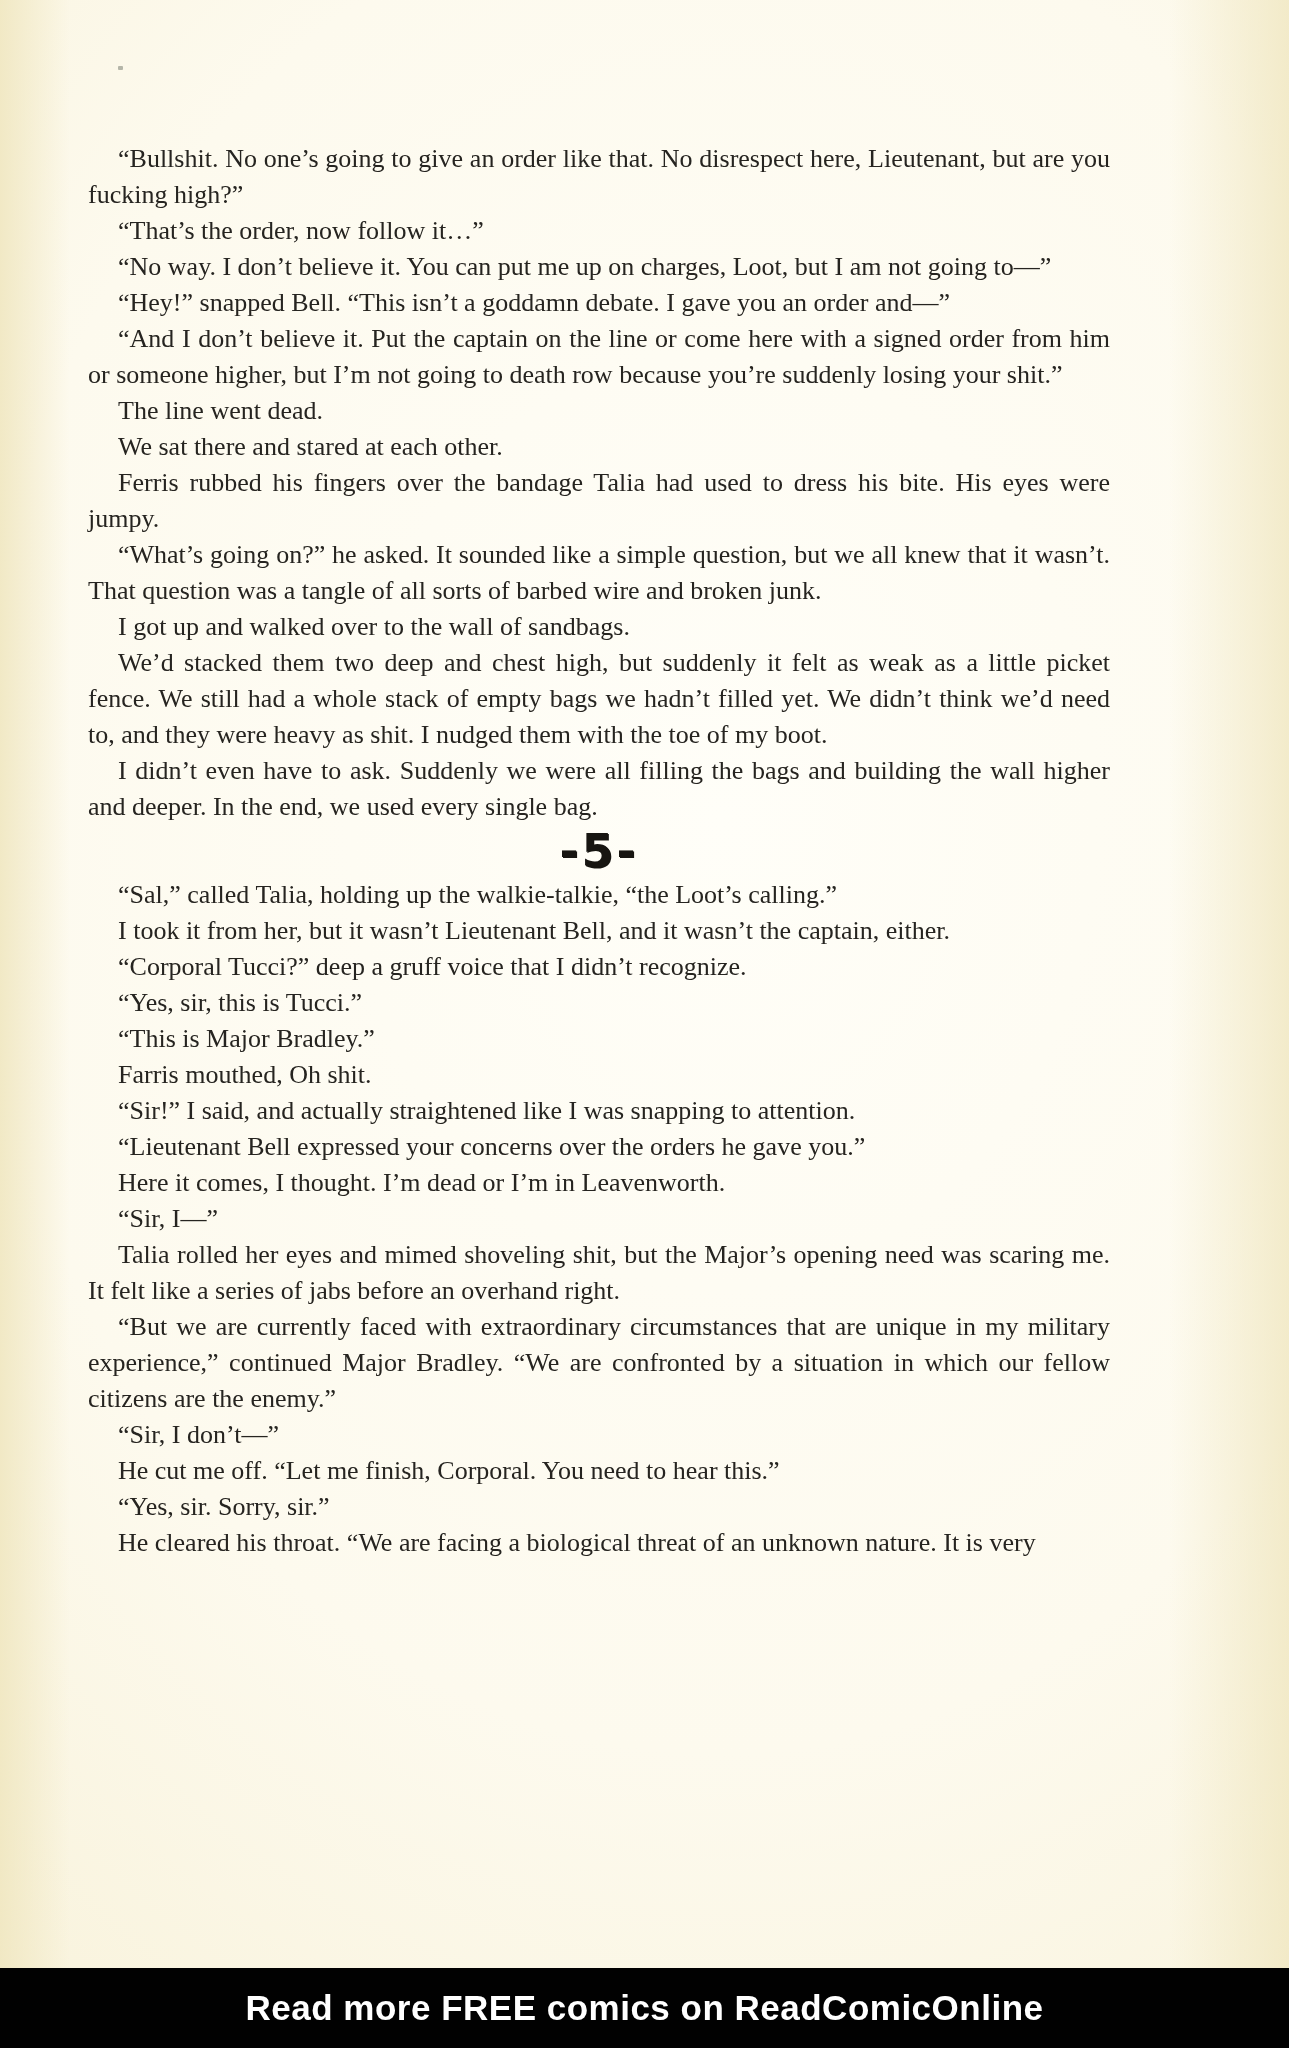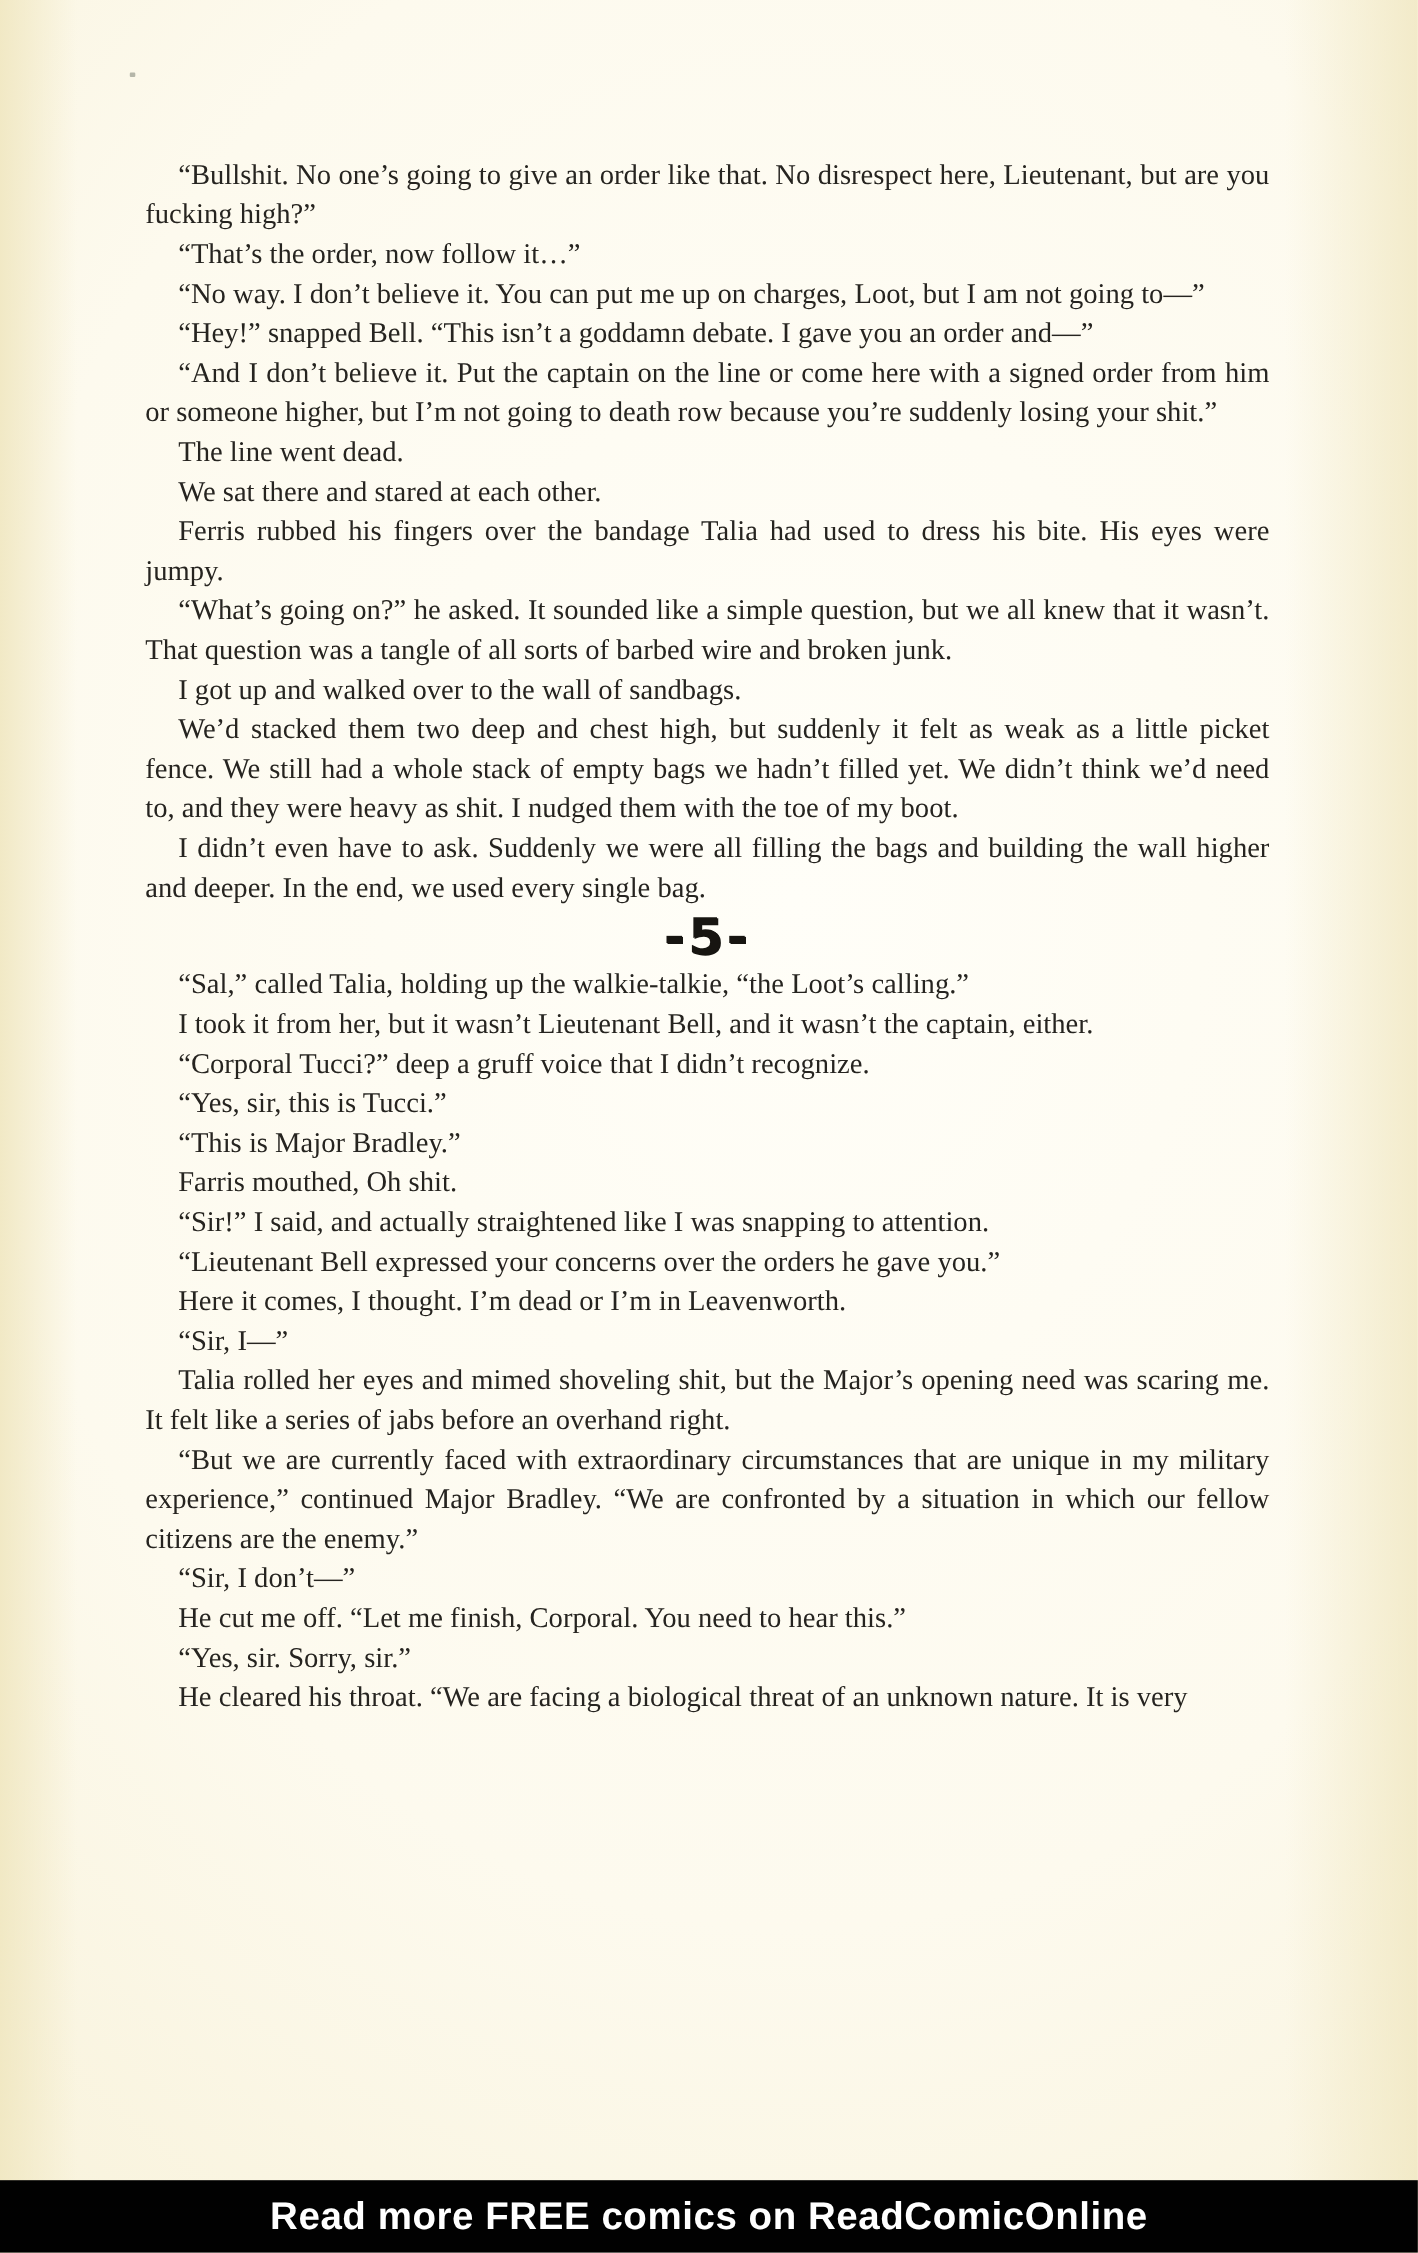--- a/index.html
+++ b/index.html
@@ -28,21 +28,20 @@
   }
   .text-block {
     position: absolute;
     left: 88px;
     top: 141px;
     width: 1022px;
     color: #262420;
     font-size: 26px;
     line-height: 36px;
     text-align: justify;
-    margin-left: 44px;
   }
   .text-block p {
     margin: 0;
     text-indent: 30px;
   }
   .chapter-marker {
     margin: 42px 0 40px 0;
     text-align: center;
     text-indent: 0 !important;
     font-family: "DejaVu Sans", sans-serif;
@@ -50,21 +49,21 @@
     font-size: 46px;
     line-height: 52px;
     letter-spacing: 3px;
     color: #171511;
     text-shadow: 1px 1px 0 #171511;
   }
   .footer-banner {
     position: absolute;
     left: 0; bottom: 0;
     width: 100%;
-    height: 66px;
+    height: 80px;
     background: #010101;
     display: flex;
     align-items: center;
     justify-content: center;
   }
   .footer-banner span {
     font-family: "Liberation Sans", sans-serif;
     font-weight: bold;
     font-size: 35px;
     color: #ffffff;

